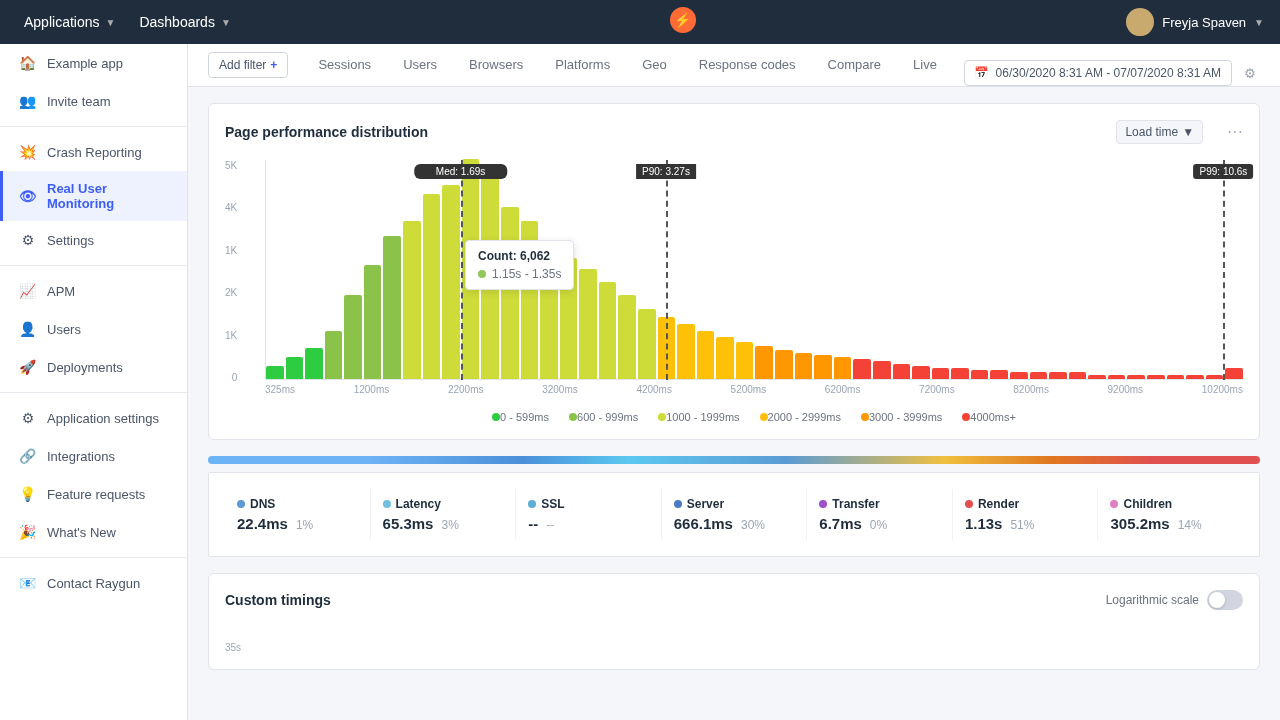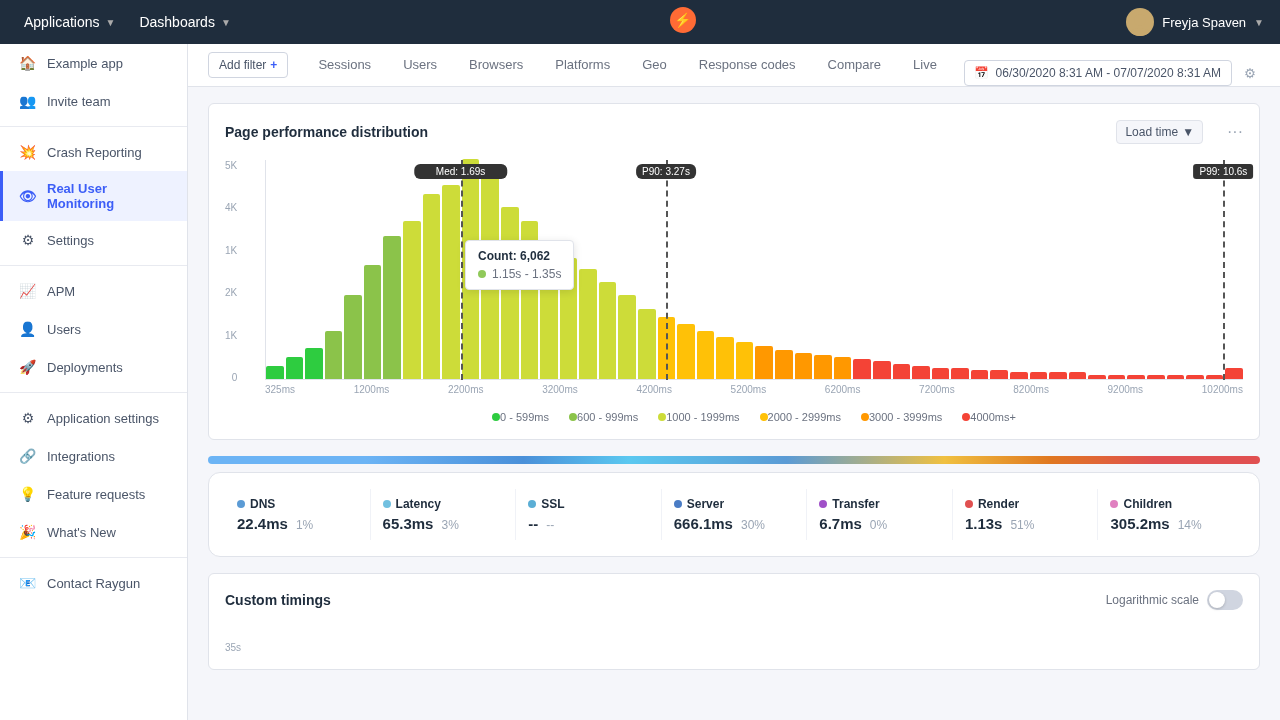--- a/index.html
+++ b/index.html
@@ -69,21 +69,21 @@
 
     
     .legend { display: flex; gap: 20px; justify-content: center; margin-top: 12px; flex-wrap: wrap; }
     .legend-item { display: flex; align-items: center; font-size: 11px; color: #6b7280; }
     .legend-dot { width: 8px; height: 8px; border-radius: 50%; flex-shrink: 0; }
 
     
     .timeline-bar { height: 8px; background: linear-gradient(to right, #6cb4f5 15%, #4a90d9 30%, #5bc8f0 40%, #5b9bd5 55%, #f0c040 70%, #e07820 80%, #e05050 90%); margin: 0 20px; border-radius: 4px; }
 
     
-    .timings-table { background: #fff; border: 1px solid #e0e3ea; border-radius: 12px; margin: 8px 20px; padding: 16px; }
+    .timings-table { background: #fff; border: 1px solid #e0e3ea; border-radius: 2px; margin: 8px 20px; padding: 16px; }
     .timings-row { display: flex; gap: 0; }
     .timing-cell { flex: 1; padding: 8px 12px; border-right: 1px solid #f0f2f7; }
     .timing-cell:last-child { border-right: none; }
     .timing-label { display: flex; align-items: center; gap: 5px; font-size: 12px; font-weight: 600; color: #1f2d3d; margin-bottom: 4px; }
     .timing-dot { width: 8px; height: 8px; border-radius: 50%; flex-shrink: 0; }
     .timing-values { display: flex; align-items: baseline; gap: 8px; }
     .timing-val { font-size: 15px; font-weight: 600; color: #1f2d3d; }
     .timing-pct { font-size: 12px; color: #9aa5b4; }
 
     
@@ -411,21 +411,21 @@
           <div class="tooltip" style="left:200px;top:80px;">
             <div class="tooltip-title">Count: 6,062</div>
             <div class="tooltip-row">
               <div class="tooltip-dot"></div>
               <span>1.15s - 1.35s</span>
             </div>
           </div>
         <div style="position: absolute; top: 0px; bottom: 0px; left: 20%; width: 1px; border-left: 2px dashed rgb(85, 85, 85); pointer-events: none;"></div>
             <div style="position: absolute; top: 4px; left: 20%; transform: translateX(-50%); background: rgb(51, 51, 51); color: rgb(255, 255, 255); padding: 2px 22px; border-radius: 6px; font-size: 10px; white-space: nowrap; pointer-events: none;">Med: 1.69s</div>
             <div style="position: absolute; top: 0px; bottom: 0px; left: 41%; width: 1px; border-left: 2px dashed rgb(85, 85, 85); pointer-events: none;"></div>
-            <div style="position: absolute; top: 4px; left: 41%; transform: translateX(-50%); background: rgb(51, 51, 51); color: rgb(255, 255, 255); padding: 2px 6px; border-radius: 6px; font-size: 10px; white-space: nowrap; pointer-events: none;">P90: 3.27s</div>
+            <div style="position: absolute; top: 4px; left: 41%; transform: translateX(-50%); background: rgb(51, 51, 51); color: rgb(255, 255, 255); padding: 2px 6px; border-radius: 0; font-size: 10px; white-space: nowrap; pointer-events: none;">P90: 3.27s</div>
             <div style="position: absolute; top: 0px; bottom: 0px; left: 98%; width: 1px; border-left: 2px dashed rgb(85, 85, 85); pointer-events: none;"></div>
             <div style="position: absolute; top: 4px; left: 98%; transform: translateX(-50%); background: rgb(51, 51, 51); color: rgb(255, 255, 255); padding: 2px 6px; border-radius: 3px; font-size: 10px; white-space: nowrap; pointer-events: none;">P99: 10.6s</div>
           </div>
         <div class="x-axis">
           <span>325ms</span>
           <span>1200ms</span>
           <span>2200ms</span>
           <span>3200ms</span>
           <span>4200ms</span>
           <span>5200ms</span>

